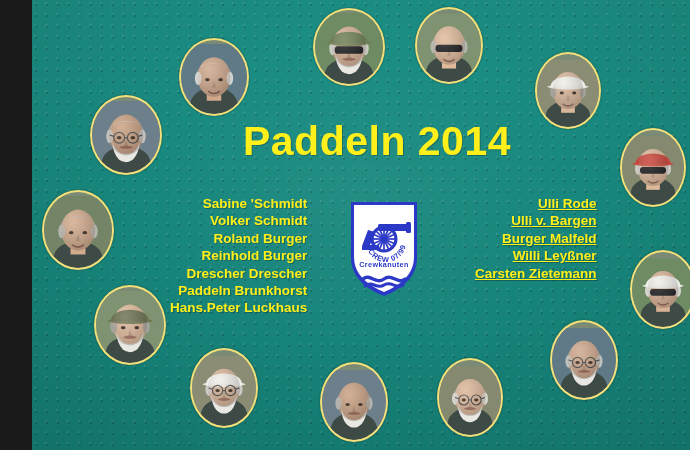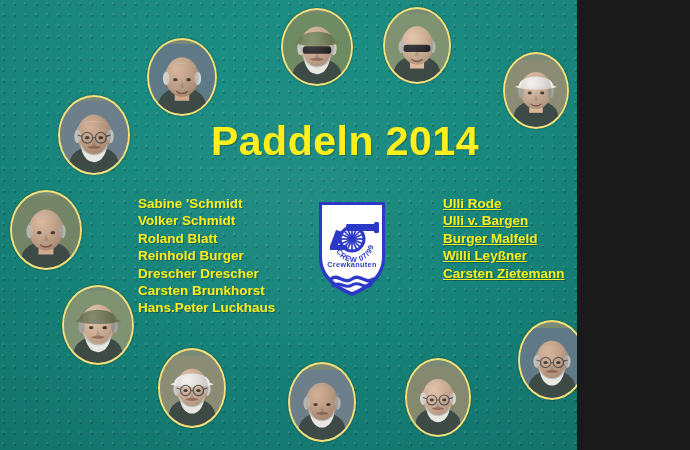--- a/index.html
+++ b/index.html
@@ -2,25 +2,26 @@
 <html><head>
 <meta charset="utf-8">
 <style>
   html, body {
     margin: 0;
     padding: 0;
     background: #1a1a1a;
   }
   #stage {
     position: relative;
-    width: 577px;
+    width: 659px;
     height: 450px;
     overflow: hidden;
     background-color: #19897f;
     font-family: "Liberation Sans", sans-serif;
+    margin-left: 32px;
   }
   
   #bg-texture {
     position: absolute;
     inset: 0;
     background-color: #19897f;
     background-image:
       radial-gradient(circle at 3px 3px, rgba(255,255,255,0.085) 0 1.4px, rgba(0,0,0,0) 1.6px),
       radial-gradient(circle at 4px 5px, rgba(0,0,0,0.16) 0 1.3px, rgba(0,0,0,0) 1.5px),
       linear-gradient(180deg, #1c8f85 0%, #17867c 50%, #157f76 100%);
@@ -71,21 +72,21 @@
     position: absolute;
     color: #ffef1a;
     font-size: 13.5px;
     font-weight: bold;
     line-height: 17.4px;
     text-shadow: 1px 1px 0 rgba(0,0,0,0.25);
     white-space: nowrap;
   }
   #names-left  { left: 138px; top: 195px; }
   #names-right { left: 443px; top: 195px; text-decoration: underline; }
-  .name-line { display: block; }
+  .name-line { display: block; text-align: right; }
 
   
   #crest {
     position: absolute;
     left: 316px;
     top: 200px;
     width: 72px;
     height: 98px;
   }
   #crest svg { display: block; width: 100%; height: 100%; }
@@ -459,24 +460,24 @@
           </svg>
         </div>
       </div>
     </div>
 
   <div id="title">Paddeln 2014</div>
 
   <div class="name-col" id="names-left">
       <span class="name-line">Sabine 'Schmidt</span>
       <span class="name-line">Volker Schmidt</span>
-      <span class="name-line">Roland Blatt</span>
+      <span class="name-line">Roland Burger</span>
       <span class="name-line">Reinhold Burger</span>
       <span class="name-line">Drescher Drescher</span>
-      <span class="name-line">Carsten Brunkhorst</span>
+      <span class="name-line">Paddeln Brunkhorst</span>
       <span class="name-line">Hans.Peter Luckhaus</span>
     </div>
   <div class="name-col" id="names-right">
       <span class="name-line">Ulli Rode</span>
       <span class="name-line">Ulli v. Bargen</span>
       <span class="name-line">Burger Malfeld</span>
       <span class="name-line">Willi Leyßner</span>
       <span class="name-line">Carsten Zietemann</span>
     </div>
 

